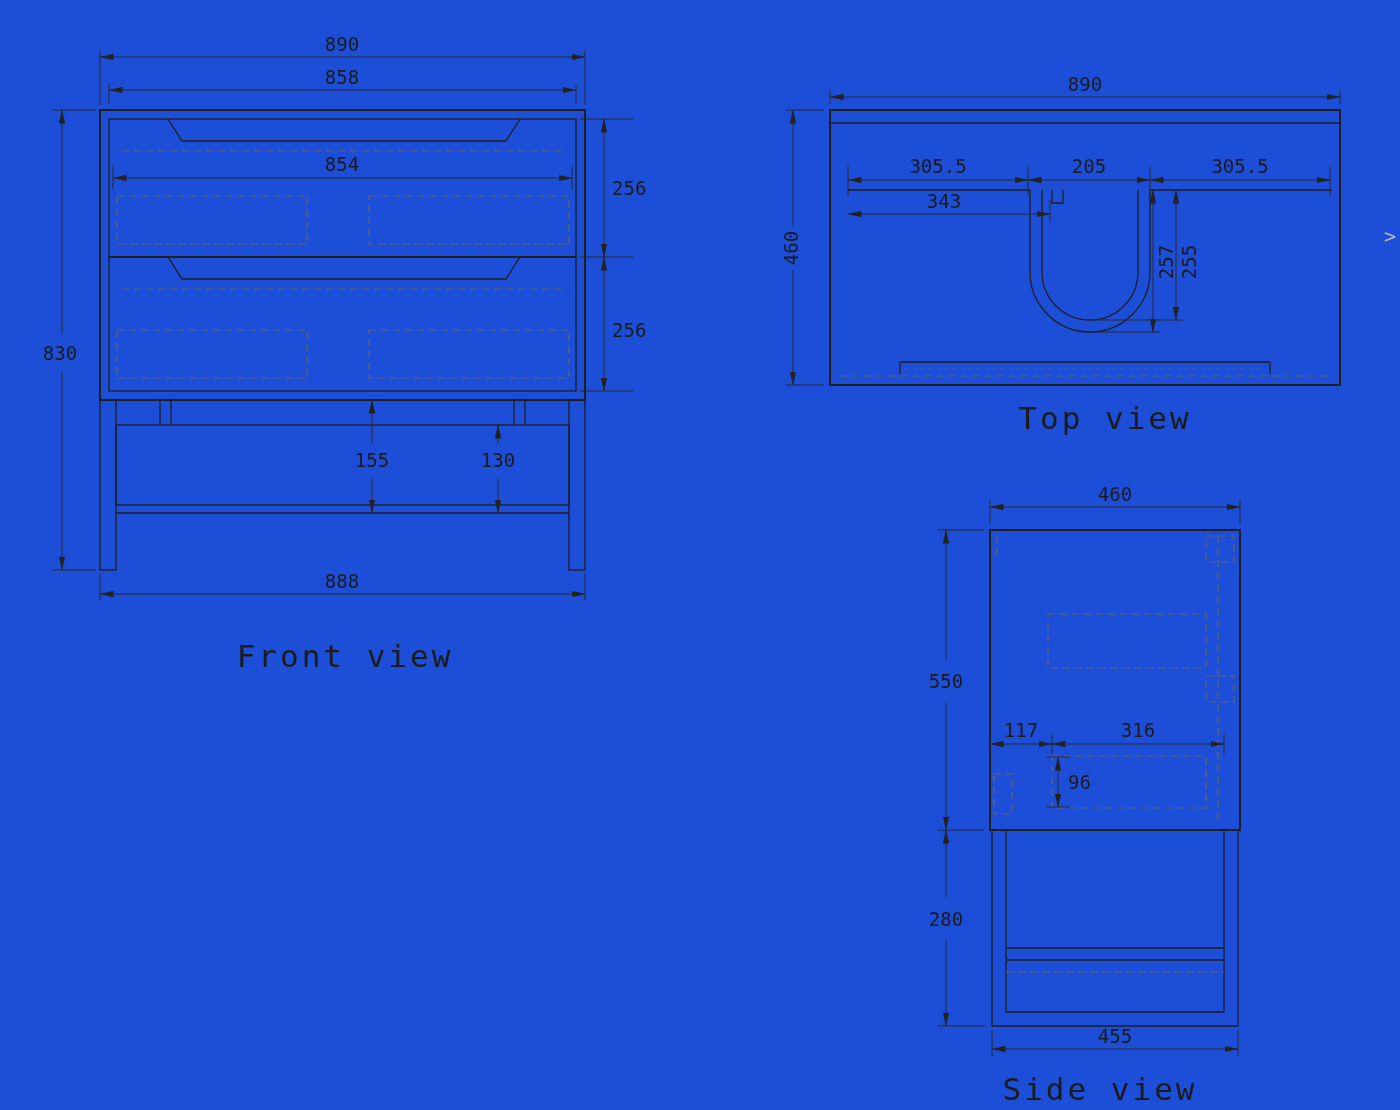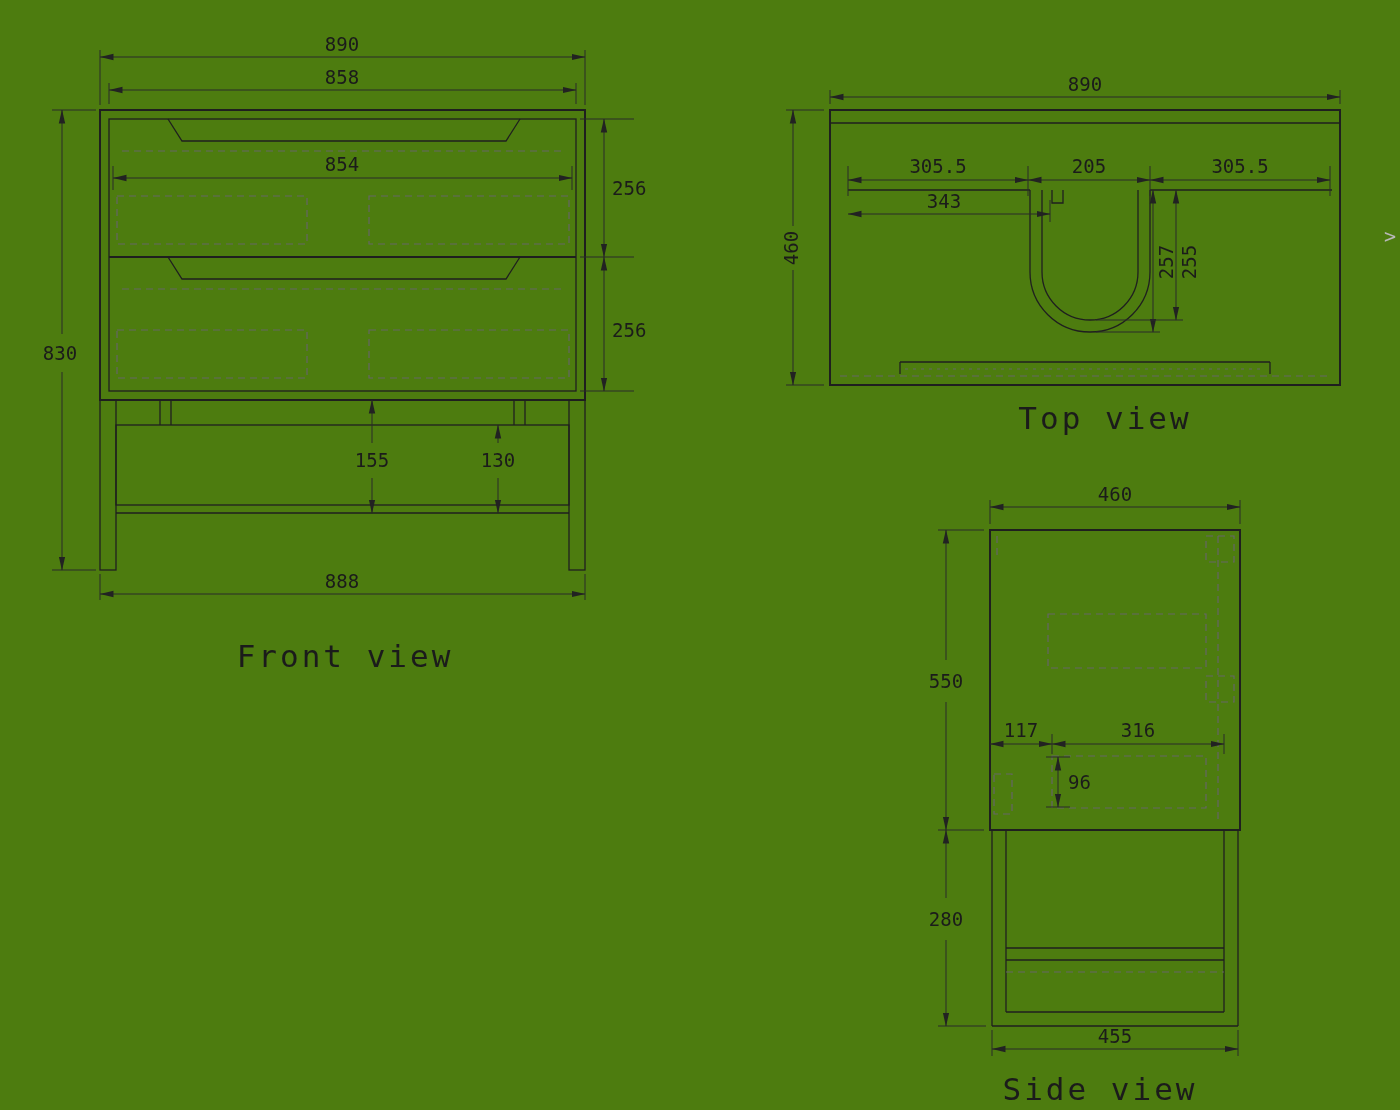--- a/index.html
+++ b/index.html
@@ -1,16 +1,16 @@
 <!DOCTYPE html>
 <html><head>
 <meta charset="utf-8">
 <style>
   html,body{margin:0;padding:0;background:#ffffff;}
-  .canvas{position:relative;width:1400px;height:1110px;background:#4d7c0f;overflow:hidden;}
+  .canvas{position:relative;width:1400px;height:1110px;background:#1d4ed8;overflow:hidden;}
   svg{display:block;}
   .obj{fill:none;stroke:#1f1f1f;stroke-width:2;}
   .obj1{fill:none;stroke:#1f1f1f;stroke-width:1.3;}
   .hid{fill:none;stroke:#666;stroke-width:1.2;stroke-dasharray:7 5;}
   .hid2{fill:none;stroke:#666;stroke-width:1.2;stroke-dasharray:3 5;}
   .ext{stroke:#2b2b2b;stroke-width:1;fill:none;}
   .dim{stroke:#2b2b2b;stroke-width:1;fill:none;}
   .d2{marker-start:url(#arw);marker-end:url(#arw);}
   .ds{marker-start:url(#arw);}
   .de{marker-end:url(#arw);}

